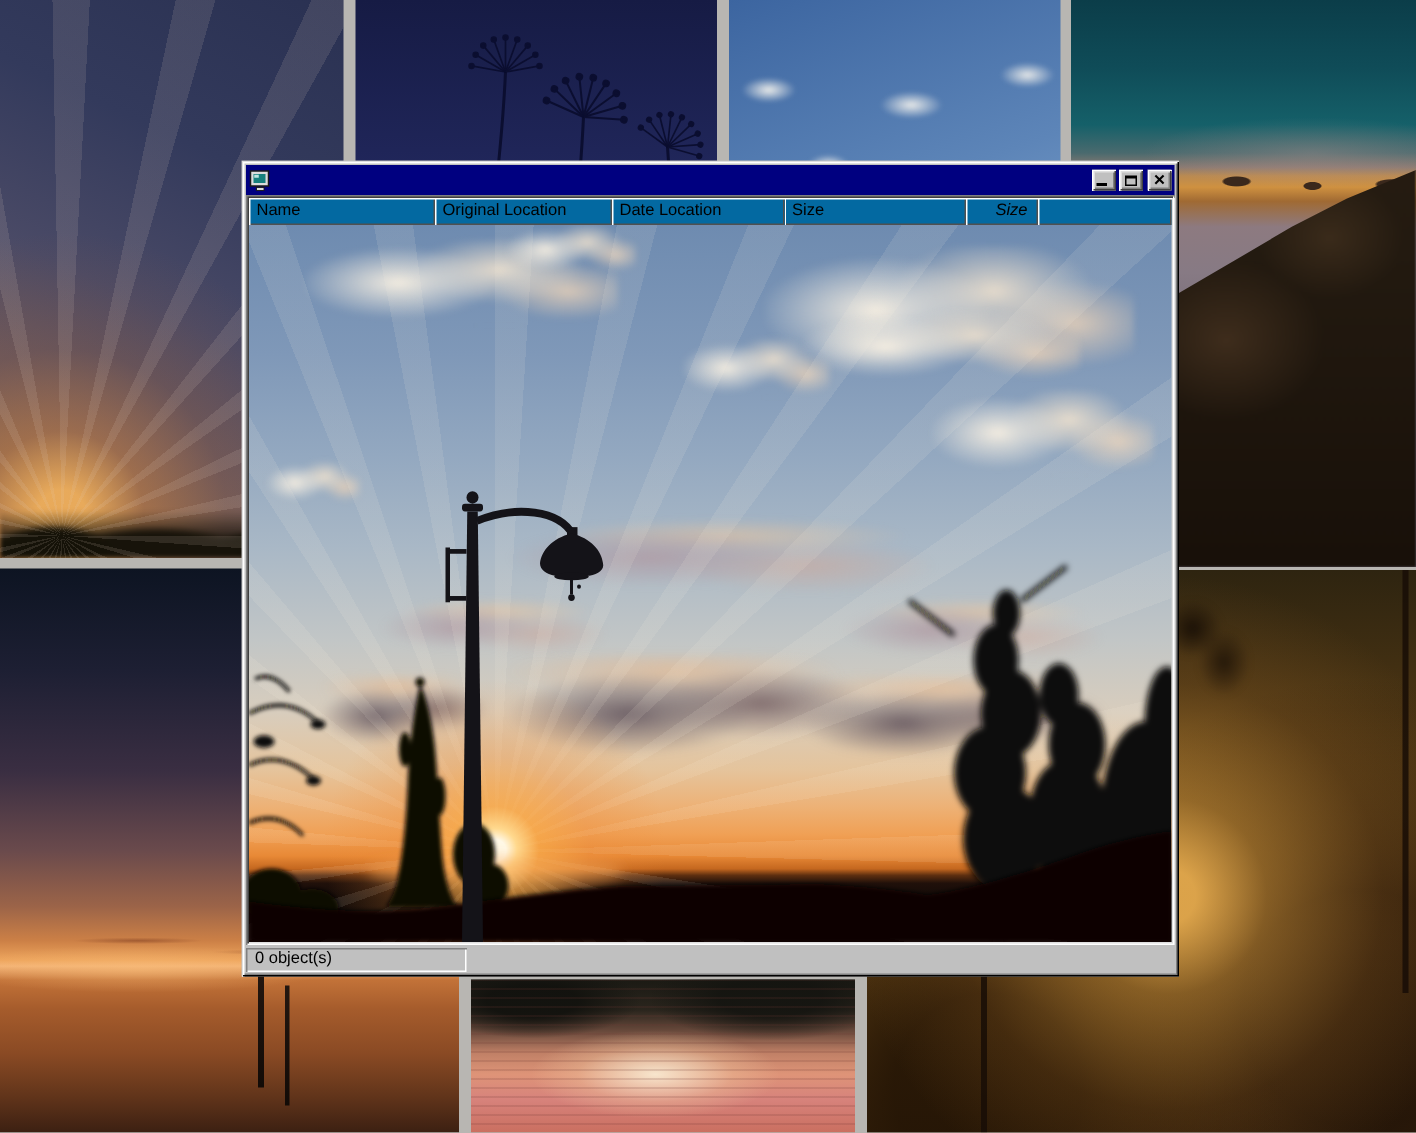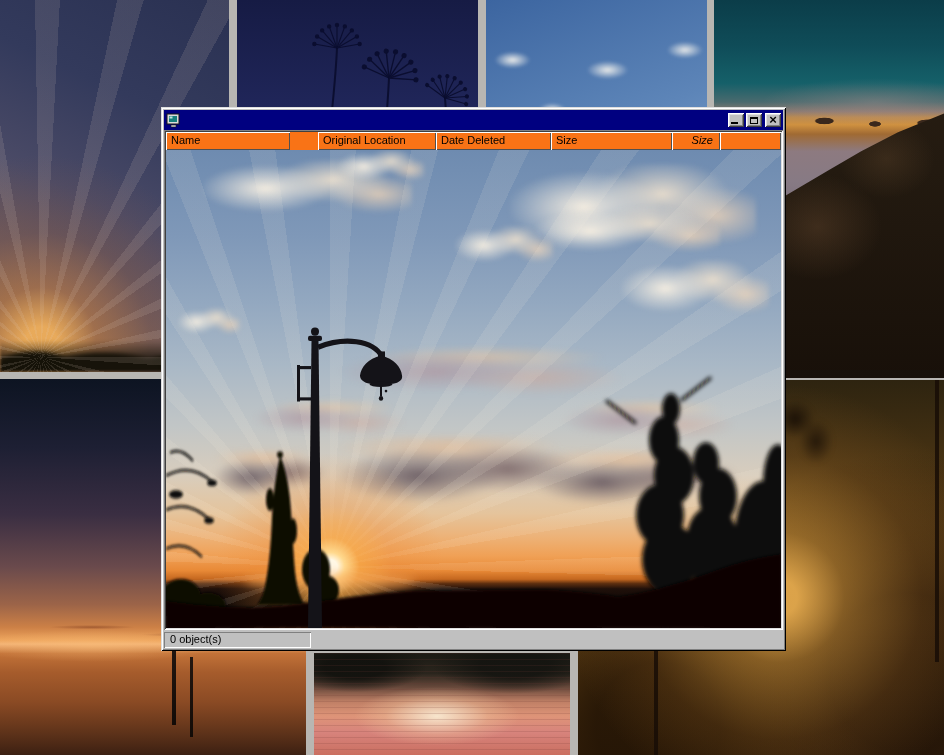--- a/index.html
+++ b/index.html
@@ -90,21 +90,21 @@
         display:flex;align-items:center;justify-content:center;}
   .g-min{position:absolute;left:3px;bottom:3px;width:7px;height:2px;background:#000;}
   .g-max{width:8px;height:7px;border:1px solid #000;border-top-width:2px;box-sizing:border-box;}
   .g-close{font-size:13px;line-height:10px;font-weight:bold;color:#000;margin-top:-1px;}
   .menubar{height:19px;display:flex;align-items:center;padding-left:1px;flex:0 0 auto;}
   .mitem{font-size:11px;color:#000;padding:2px 8px;}
   .mitem .accel{text-decoration:underline;}
   .client{flex:1 1 auto;display:flex;flex-direction:column;
           box-shadow:inset 1px 1px 0 #808080, inset -1px -1px 0 #fff, inset 2px 2px 0 #404040, inset -2px -2px 0 #dfdfdf;
           padding:2px;box-sizing:border-box;min-height:0;}
-  .hdr{height:18px;display:flex;flex:0 0 auto;background:#f97316;}
+  .hdr{height:18px;display:flex;flex:0 0 auto;background:#0369a1;}
   .hcell{box-shadow:inset 1px 1px 0 #fff, inset -1px -1px 0 #505050;font-size:11px;color:#000;
          padding:2px 4px 0 5px;box-sizing:border-box;white-space:nowrap;overflow:hidden;}
   .hc-right{text-align:right;padding-right:7px;}
   
   #photo{flex:1 1 auto;position:relative;overflow:hidden;min-height:0;
       background:linear-gradient(to bottom,#6e8bb0 0%,#7f98b8 18%,#93a8c0 32%,#a9b8c6 45%,#c2c6c6 58%,#d8cdbd 68%,#e5c49c 76%,#edb277 81%,#f0a055 85%,#e88936 88%,#c4671f 89.8%,#5e2f10 90.7%,#20100a 91.8%,#120a07 94%,#0a0605 100%);}
   .cloud{position:absolute;}
   .cw{filter:blur(2px);background:
       radial-gradient(ellipse 45% 60% at 30% 50%, rgba(248,240,226,.95), transparent 70%),
       radial-gradient(ellipse 38% 55% at 62% 35%, rgba(240,226,206,.9), transparent 72%),
@@ -217,22 +217,22 @@
       <span class="tbtn" style="margin-left:3px;">
           <span class="g-close">×</span>
         </span>
     </span>
   </div>
 
 
   <div class="client">
     <div class="hdr">
       <div class="hcell" style="width:124px;">Name</div>
-      <div class="hcell" style="width:118px;margin-left:28px;">Original Location</div>
-      <div class="hcell" style="width:115px;">Date Deleted</div>
+      <div class="hcell" style="width:118px;">Original Location</div>
+      <div class="hcell" style="width:115px;">Date Location</div>
       <div class="hcell" style="width:121px;">Size</div>
       <div class="hcell hc-right" style="width:48px;font-style:italic;">Size</div>
       <div class="hcell" style="flex:1 1 auto;"></div>
     </div>
 
     <div id="photo">
 
       <div class="cloud cw" style="left:6%;top:2%;width:34%;height:12%;"></div>
       <div class="cloud cw" style="left:28%;top:0%;width:14%;height:7%;"></div>
       <div class="cloud cw" style="left:56%;top:3%;width:40%;height:18%;"></div>

